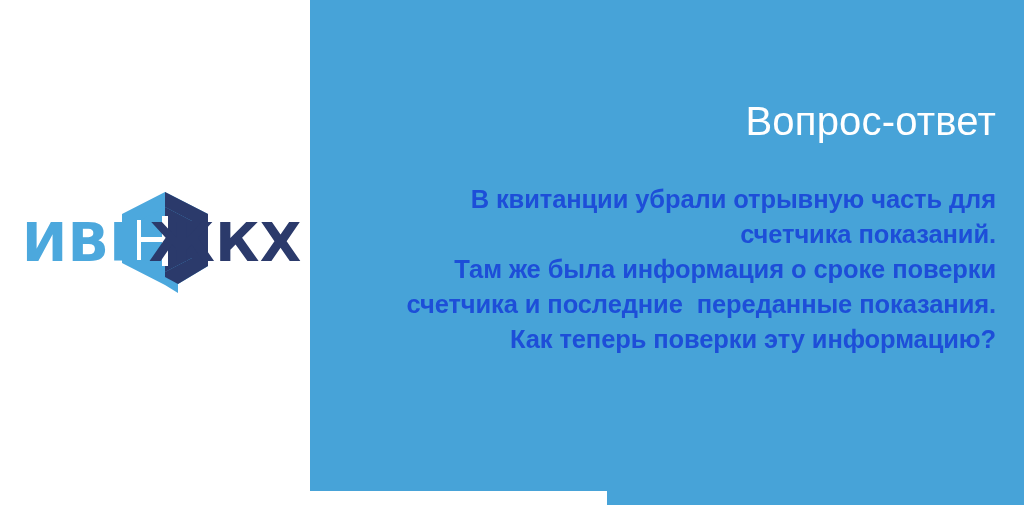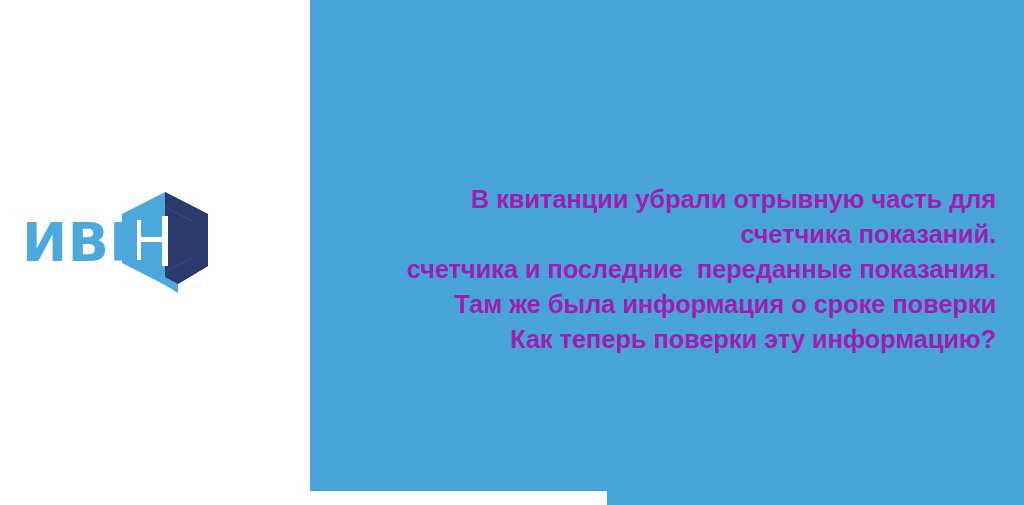--- a/index.html
+++ b/index.html
@@ -58,21 +58,21 @@
     font-weight: 400;
     line-height: 46px;
     letter-spacing: 0.2px;
     white-space: nowrap;
   }
   .qa-body {
     position: absolute;
     right: 0;
     top: 182px;
     width: 100%;
-    color: #a21caf;
+    color: #1d4ed8;
     font-size: 25.5px;
     font-weight: bold;
     line-height: 35px;
     letter-spacing: -0.1px;
   }
   .qa-line {
     display: block;
     white-space: pre;
   }
 
@@ -118,26 +118,27 @@
 </head>
 <body>
 
 <div class="slide">
 
   <div class="blue-panel"></div>
   <div class="blue-panel-foot"></div>
 
   <div class="panel-text">
 
+    <div class="qa-title">Вопрос-ответ</div>
 
     <div class="qa-body">
       <span class="qa-line">В квитанции убрали отрывную часть для</span>
       <span class="qa-line">счетчика показаний.</span>
+      <span class="qa-line">Там же была информация о сроке поверки</span>
       <span class="qa-line">счетчика и последние  переданные показания.</span>
-      <span class="qa-line">Там же была информация о сроке поверки</span>
       <span class="qa-line">Как теперь поверки эту информацию?</span>
     </div>
   </div>
 
   <div class="logo">
 
     <span class="logo-word logo-word-left">ИВЦ</span>
 
     <span class="logo-mark">
       <svg viewBox="0 0 86 101" xmlns="http://www.w3.org/2000/svg">
@@ -150,15 +151,16 @@
         <path d="M43 15 L70 29 L70 66 L43 80 Z" fill="#2b3a6b"></path>
 
         <rect x="40" y="24" width="6" height="50" fill="#ffffff"></rect>
 
         <rect x="17" y="45" width="29" height="5" fill="#ffffff"></rect>
 
         <rect x="15" y="28" width="4" height="40" fill="#ffffff"></rect>
       </svg>
     </span>
 
+    <span class="logo-word logo-word-right">ЖКХ</span>
   </div>
 
 </div>
 
 </body></html>

